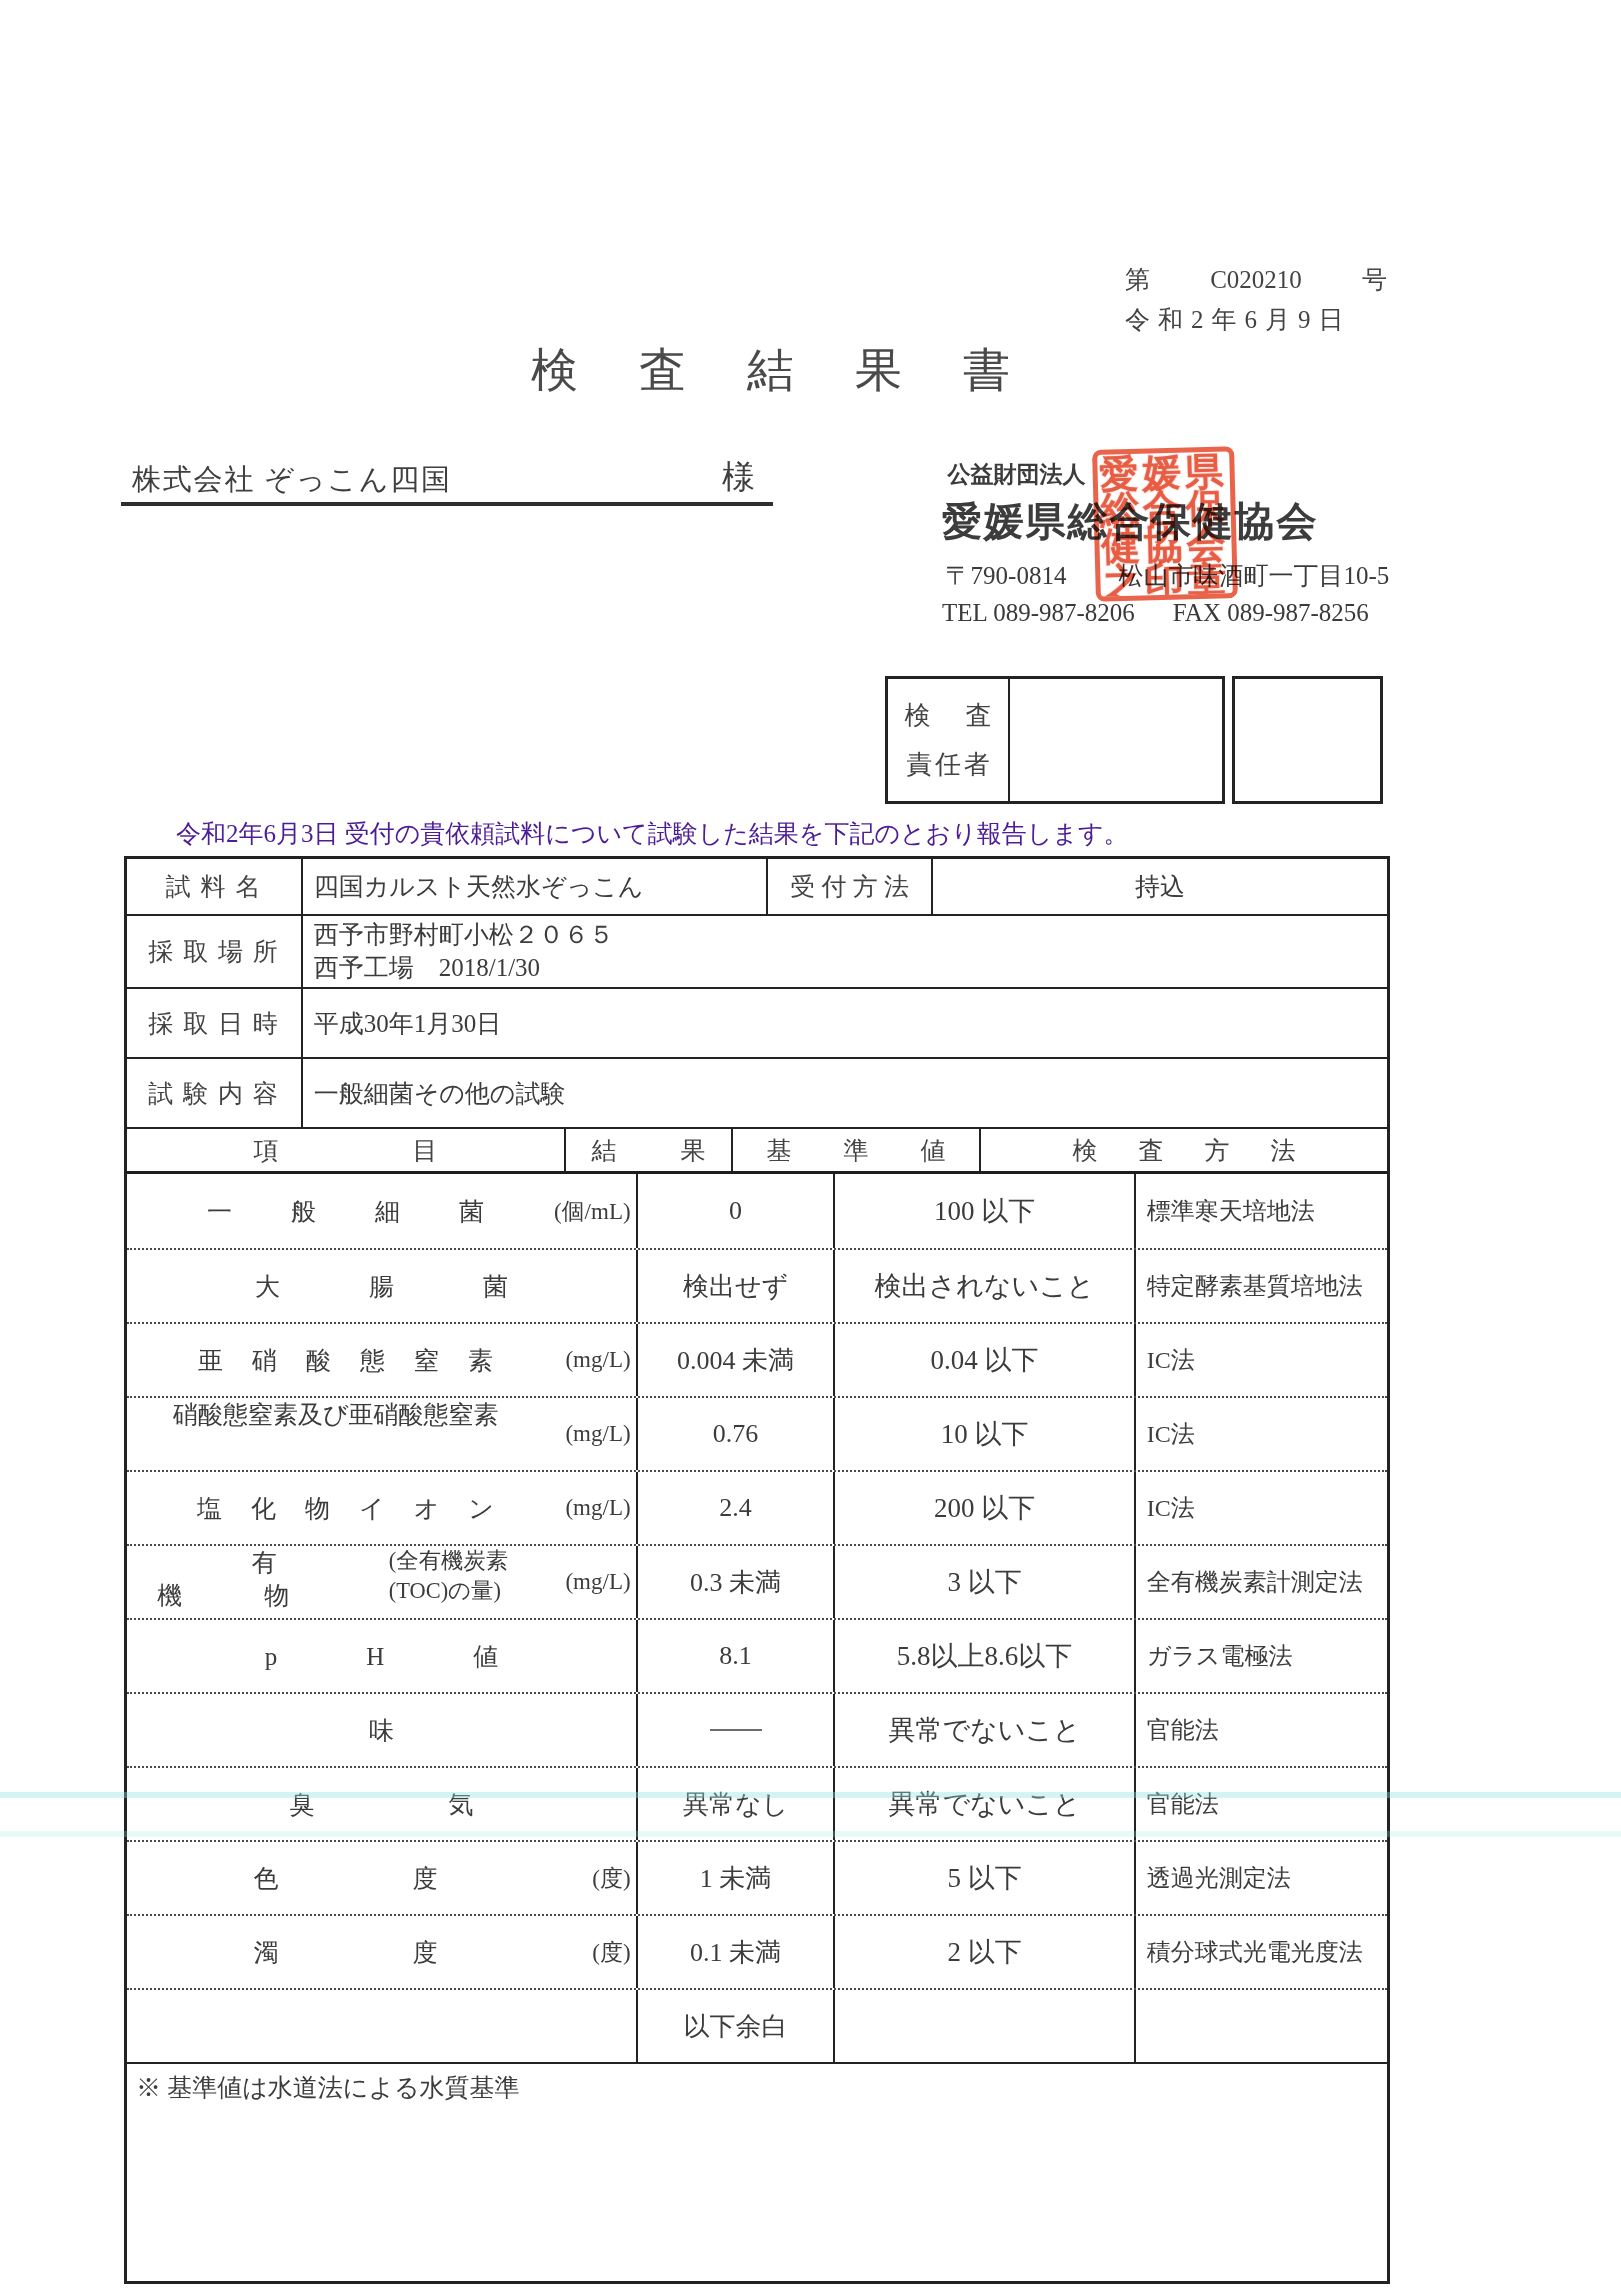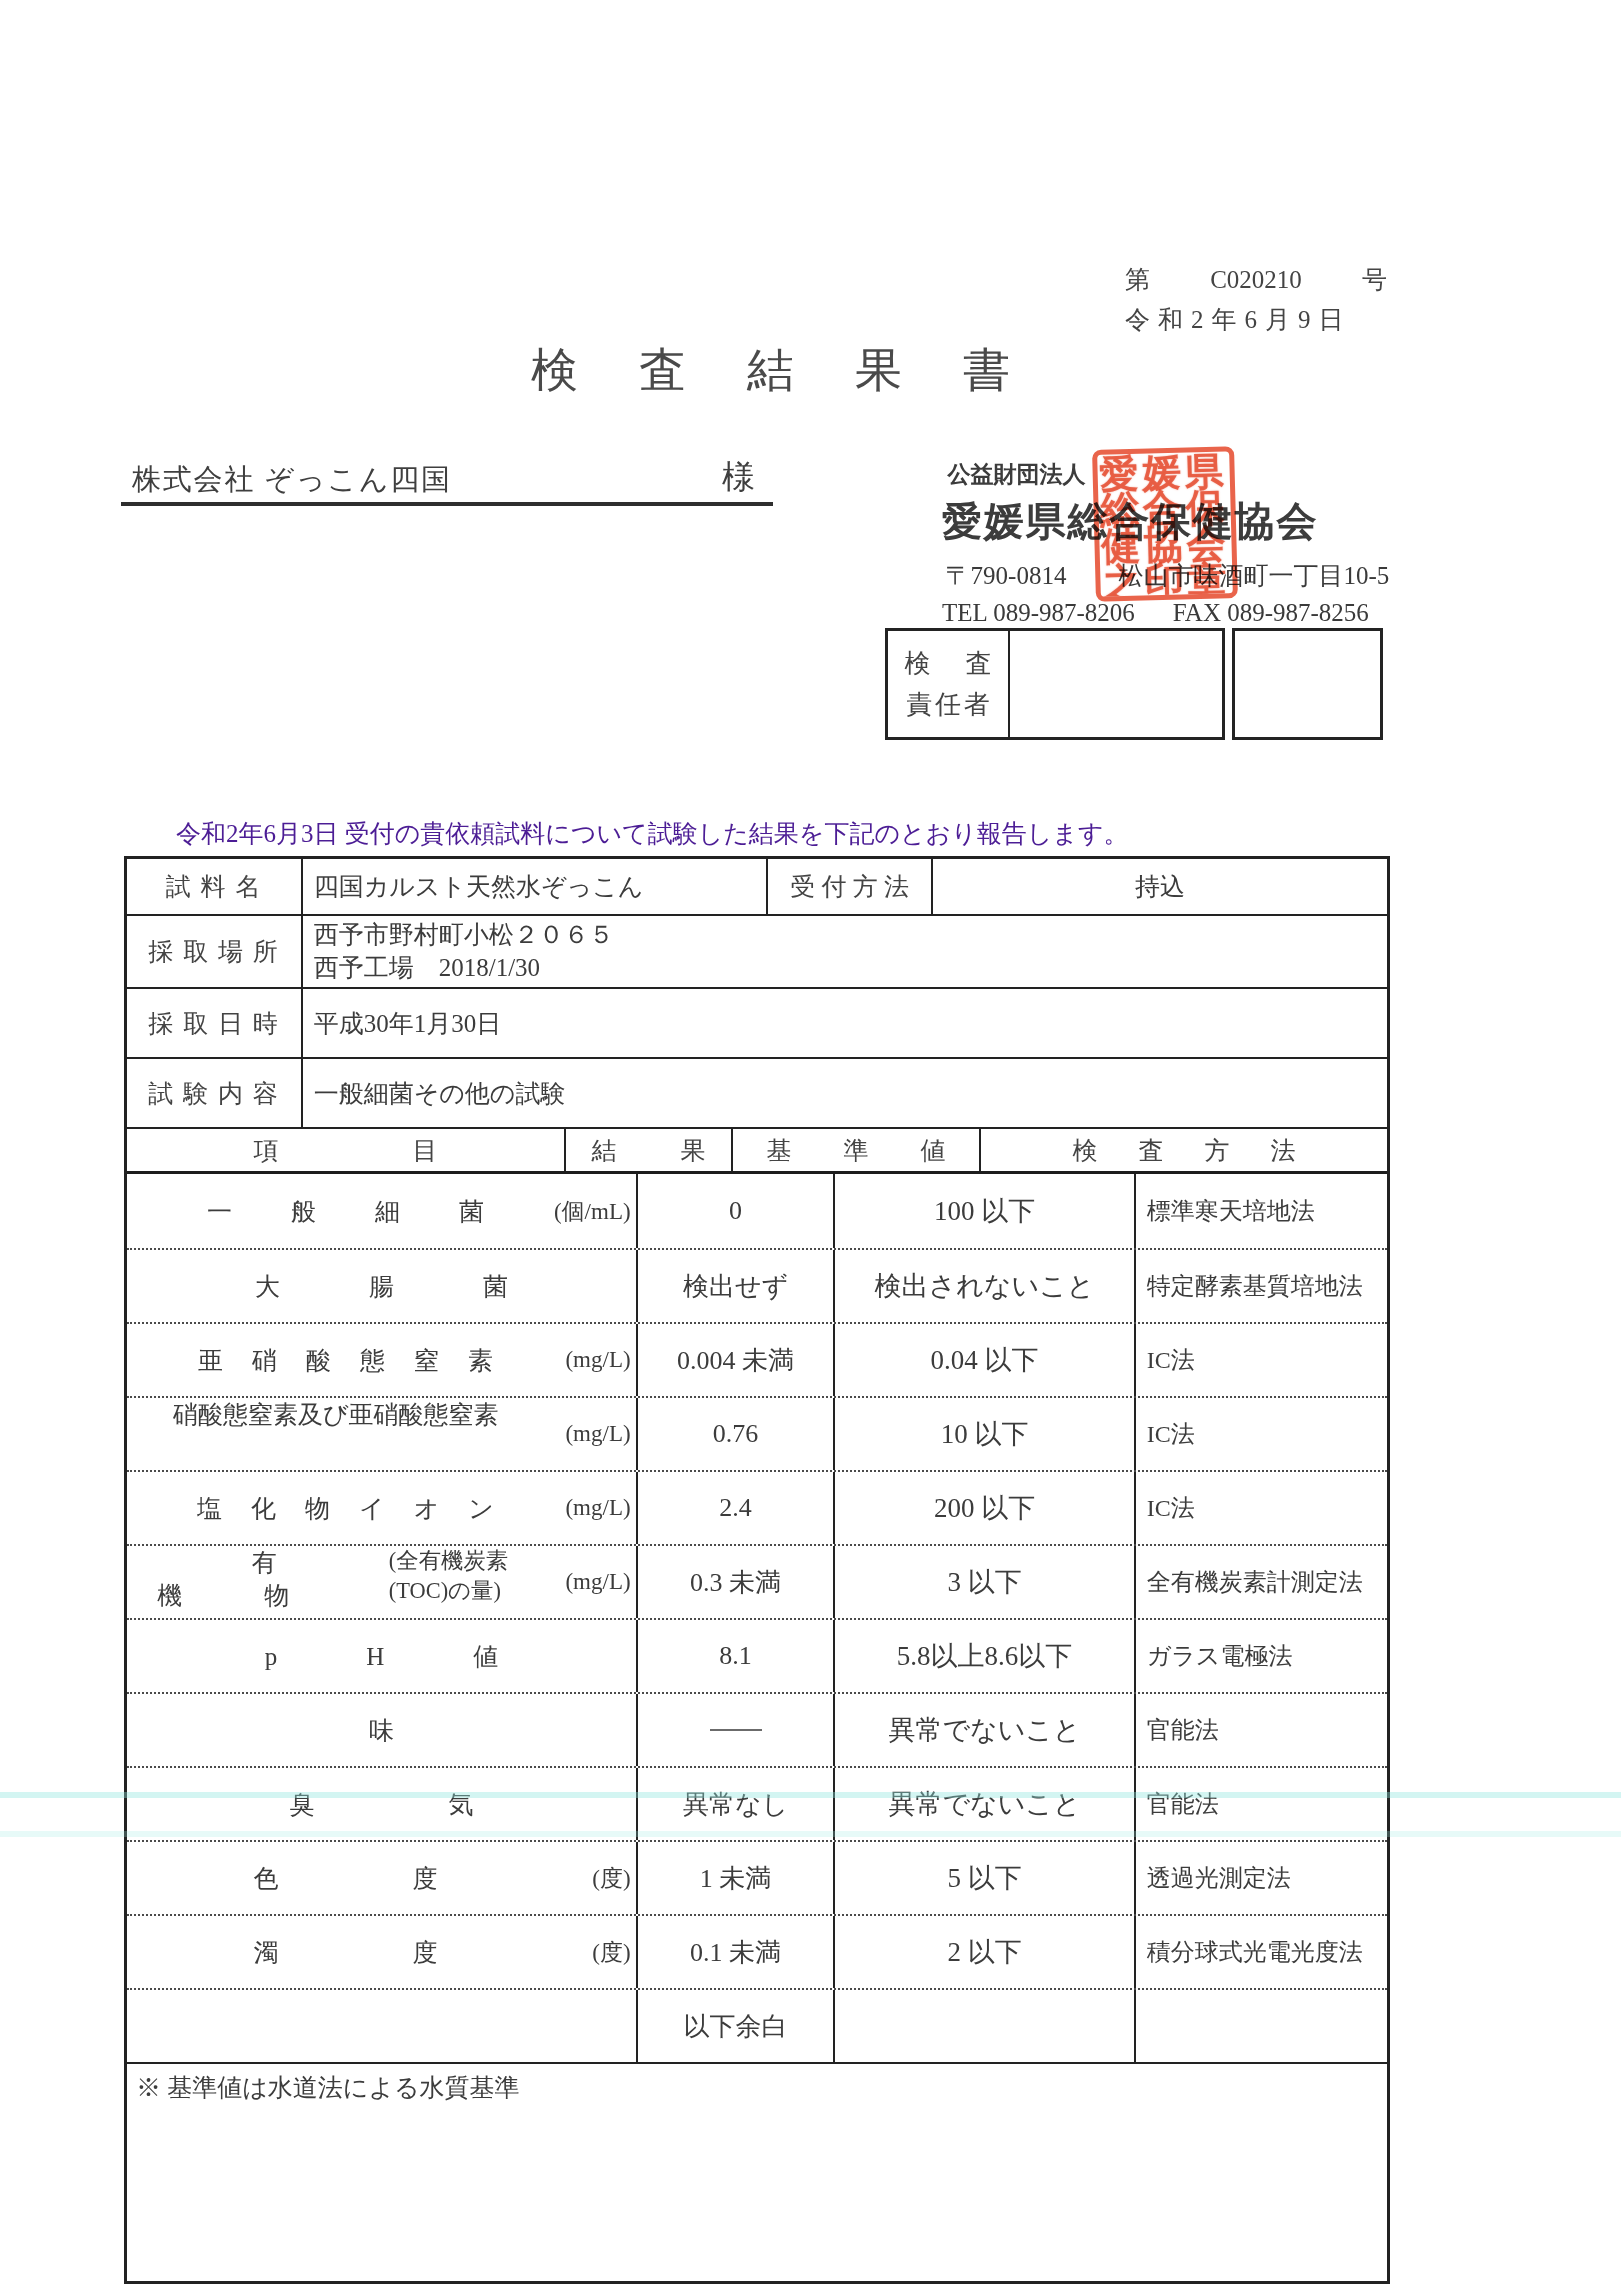--- a/index.html
+++ b/index.html
@@ -25,21 +25,21 @@
   .org-name{font-family:"Liberation Sans",sans-serif;font-weight:700;font-size:40px;letter-spacing:1.8px;color:#3c3c3c;margin-top:3.6px;white-space:nowrap;}
   .issuer-addr{display:flex;gap:52px;font-size:25px;margin-top:10.7px;margin-left:3.6px;white-space:nowrap;}
   .issuer-tel{display:flex;gap:38px;font-size:25px;margin-top:7.2px;white-space:nowrap;}
   
   .stamp{position:absolute;left:1094px;top:448px;width:142px;height:152px;
     border:5.4px solid rgba(229,73,44,.85);border-radius:9px;transform:rotate(-1.5deg);
     mix-blend-mode:multiply;overflow:hidden;padding:1.8px 1.8px;}
   .stamp-inner{font-size:39px;line-height:.93;letter-spacing:3.6px;word-break:break-all;
     color:rgba(229,73,44,.8);text-shadow:0 0 1.8px rgba(229,73,44,.45);font-weight:700;}
   
-  .inspector{position:absolute;left:885px;top:628px;width:498px;height:112px;display:flex;gap:7.2px;}
+  .inspector{position:absolute;left:885px;top:676px;width:498px;height:128px;display:flex;gap:7.2px;}
   .insp-left{width:340px;height:100%;border:3.6px solid #232323;display:flex;}
   .insp-label{width:122px;border-right:2.7px solid #232323;display:flex;flex-direction:column;
     justify-content:space-around;align-items:center;padding:12.5px 0;font-size:26px;color:#444;}
   .insp-label .l1{letter-spacing:14.3px;text-indent:14.3px;}
   .insp-label .l2{letter-spacing:2.7px;text-indent:2.7px;}
   .insp-blank{flex:1;}
   .insp-right{flex:1;height:100%;border:3.6px solid #232323;}
   
   .intro{position:absolute;left:176px;top:817px;font-size:25px;color:#4c1d95;white-space:nowrap;text-align:right;}
   

